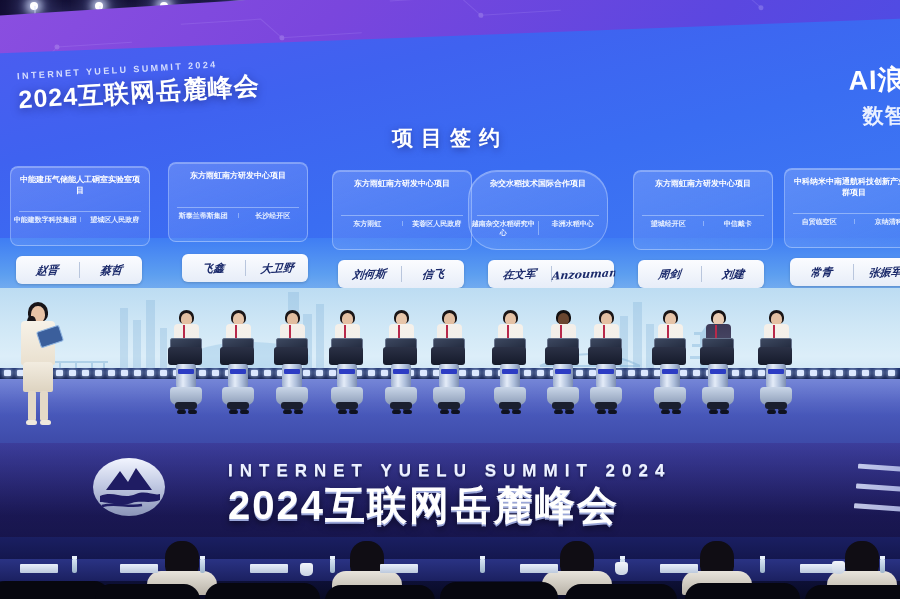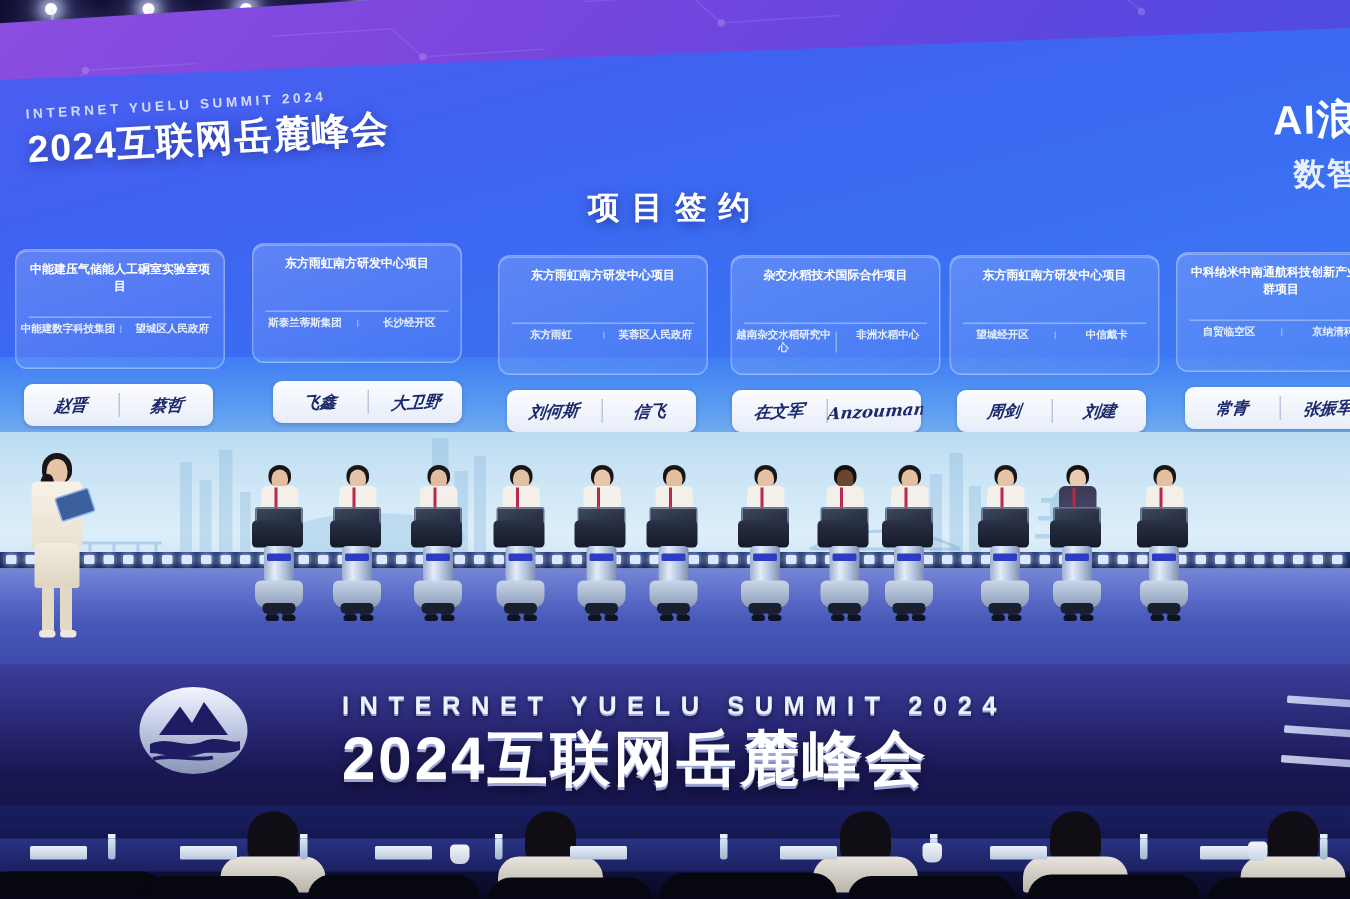--- a/index.html
+++ b/index.html
@@ -281,21 +281,21 @@
       </div>
       <div class="card" style="left: 332px; top: 14px;">
         <div class="card-title">东方雨虹南方研发中心项目</div>
        <div class="card-sep"></div>
        <div class="card-parties">
          <div class="party">东方雨虹</div>
          <div class="vdiv"></div>
          <div class="party">芙蓉区人民政府</div>
        </div>
       </div>
-      <div class="card" style="left: 487px; top: 14px;">
+      <div class="card" style="left: 468px; top: 14px; border-radius: 29px;">
         <div class="card-title">杂交水稻技术国际合作项目</div>
        <div class="card-sep"></div>
        <div class="card-parties">
          <div class="party">越南杂交水稻研究中心</div>
          <div class="vdiv"></div>
          <div class="party">非洲水稻中心</div>
        </div>
       </div>
       <div class="card" style="left: 633px; top: 14px;">
         <div class="card-title">东方雨虹南方研发中心项目</div>

